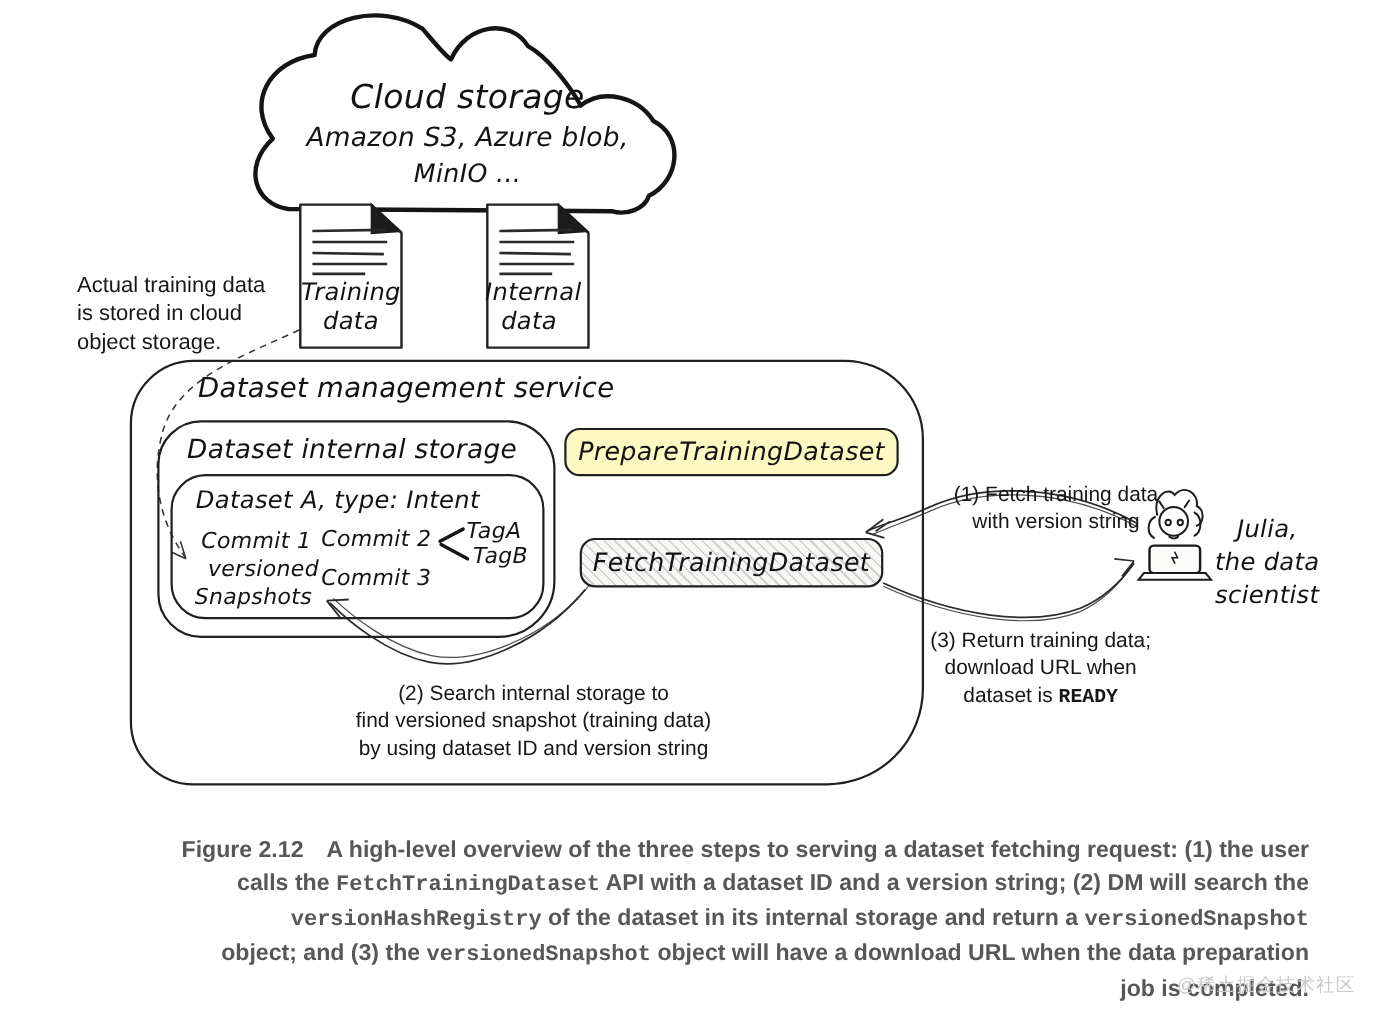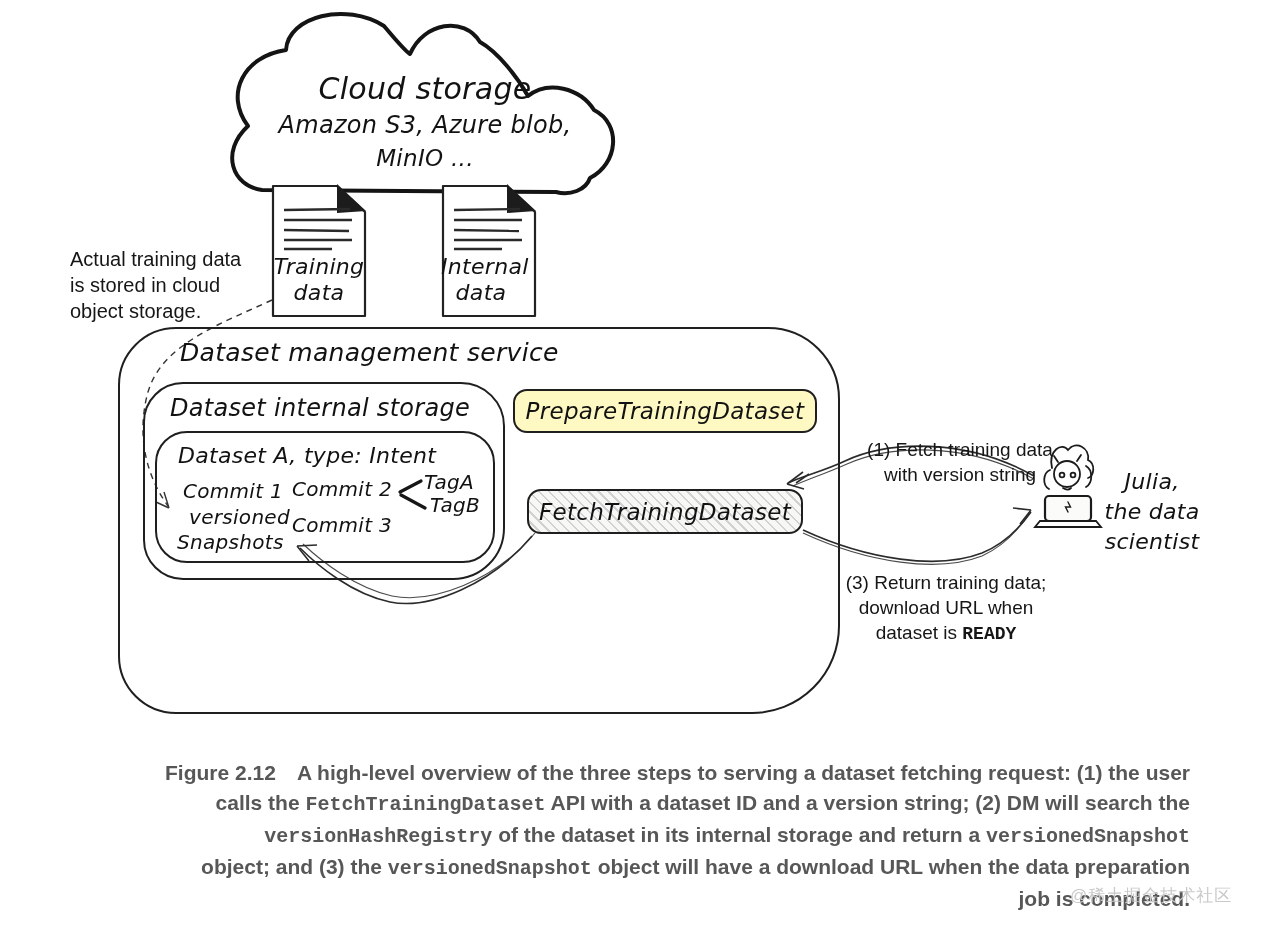--- a/index.html
+++ b/index.html
@@ -165,20 +165,25 @@
   </div>
   <div id="fetch-box" class="box" style="left:527px;top:489px;width:276px;height:45px;">
     <span class="hand" style="font-size:23px;">FetchTrainingDataset</span>
   </div>
 
   <div class="abs note" style="left:852px;top:397px;width:216px;text-align:center;margin-top:40px;">
     <div>(1) Fetch training data</div>
     <div>with version string</div>
   </div>
 
+  <div class="abs note" style="left:295px;top:618px;width:380px;text-align:center;">
+    <div>(2) Search internal storage to</div>
+    <div>find versioned snapshot (training data)</div>
+    <div>by using dataset ID and version string</div>
+  </div>
 
   <div class="abs note" style="left:838px;top:570px;width:216px;text-align:center;">
     <div>(3) Return training data;</div>
     <div>download URL when</div>
     <div><span>dataset is </span><span class="code">READY</span></div>
   </div>
 
   <div class="abs hand" style="left:1087px;top:467px;width:130px;text-align:center;font-size:22px;line-height:30px;">
     <div>Julia,</div>
     <div>the data</div>

